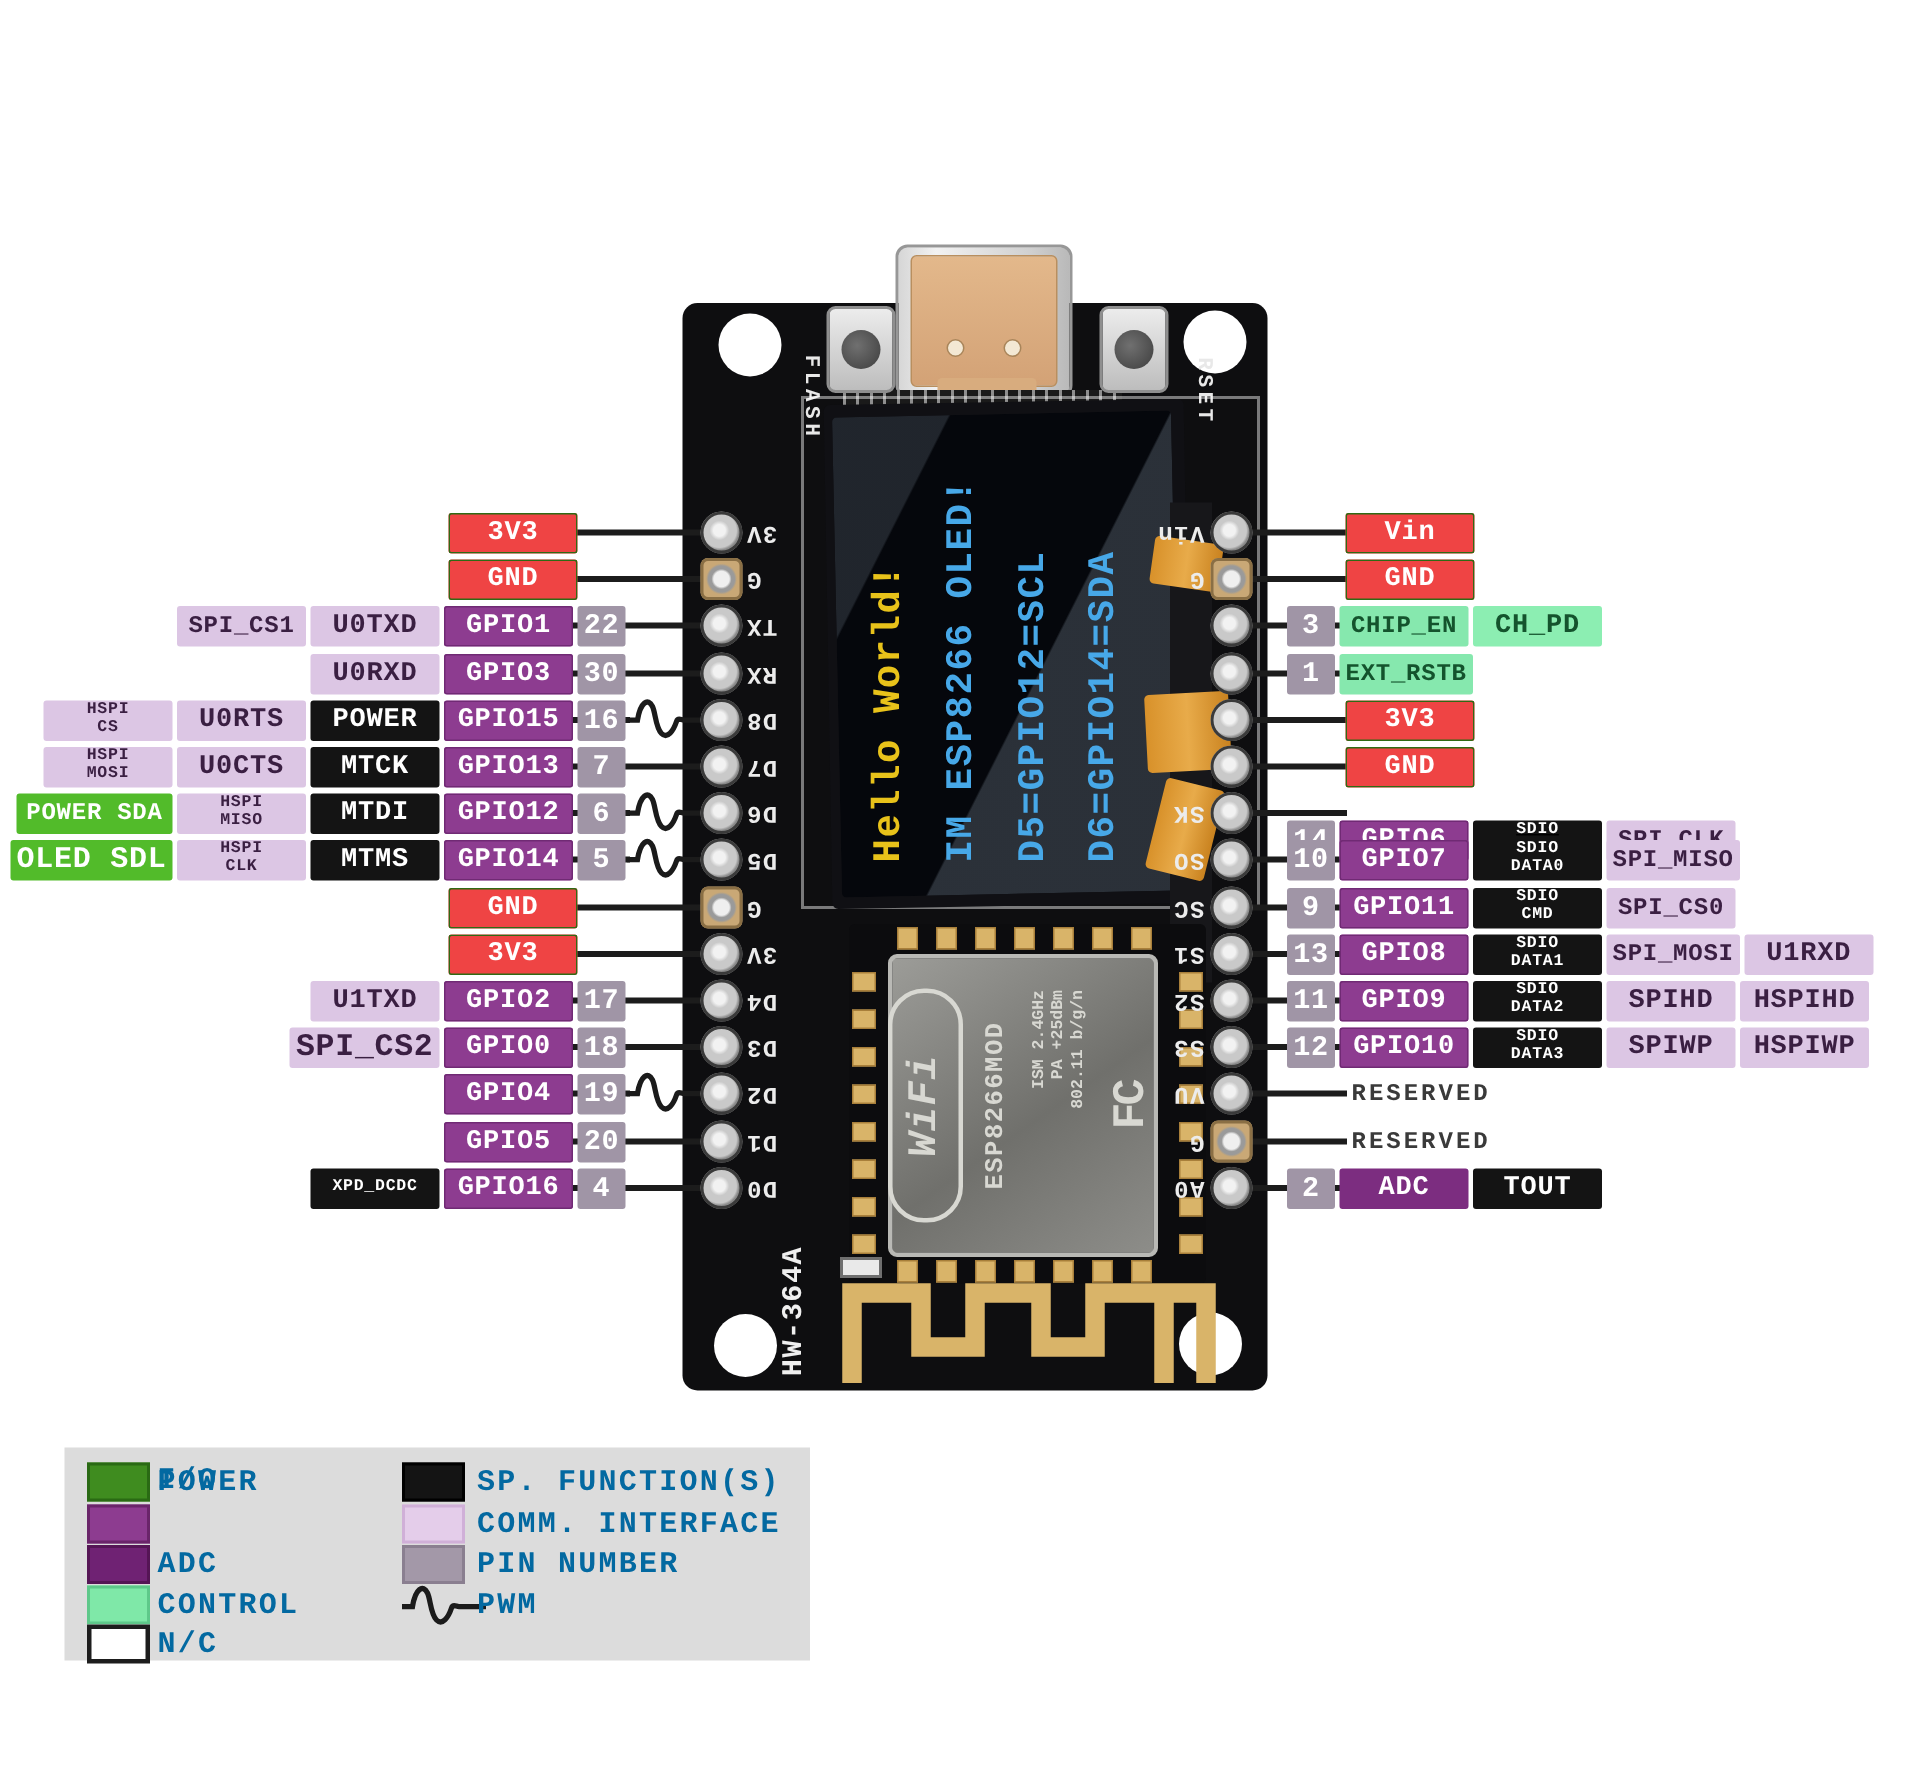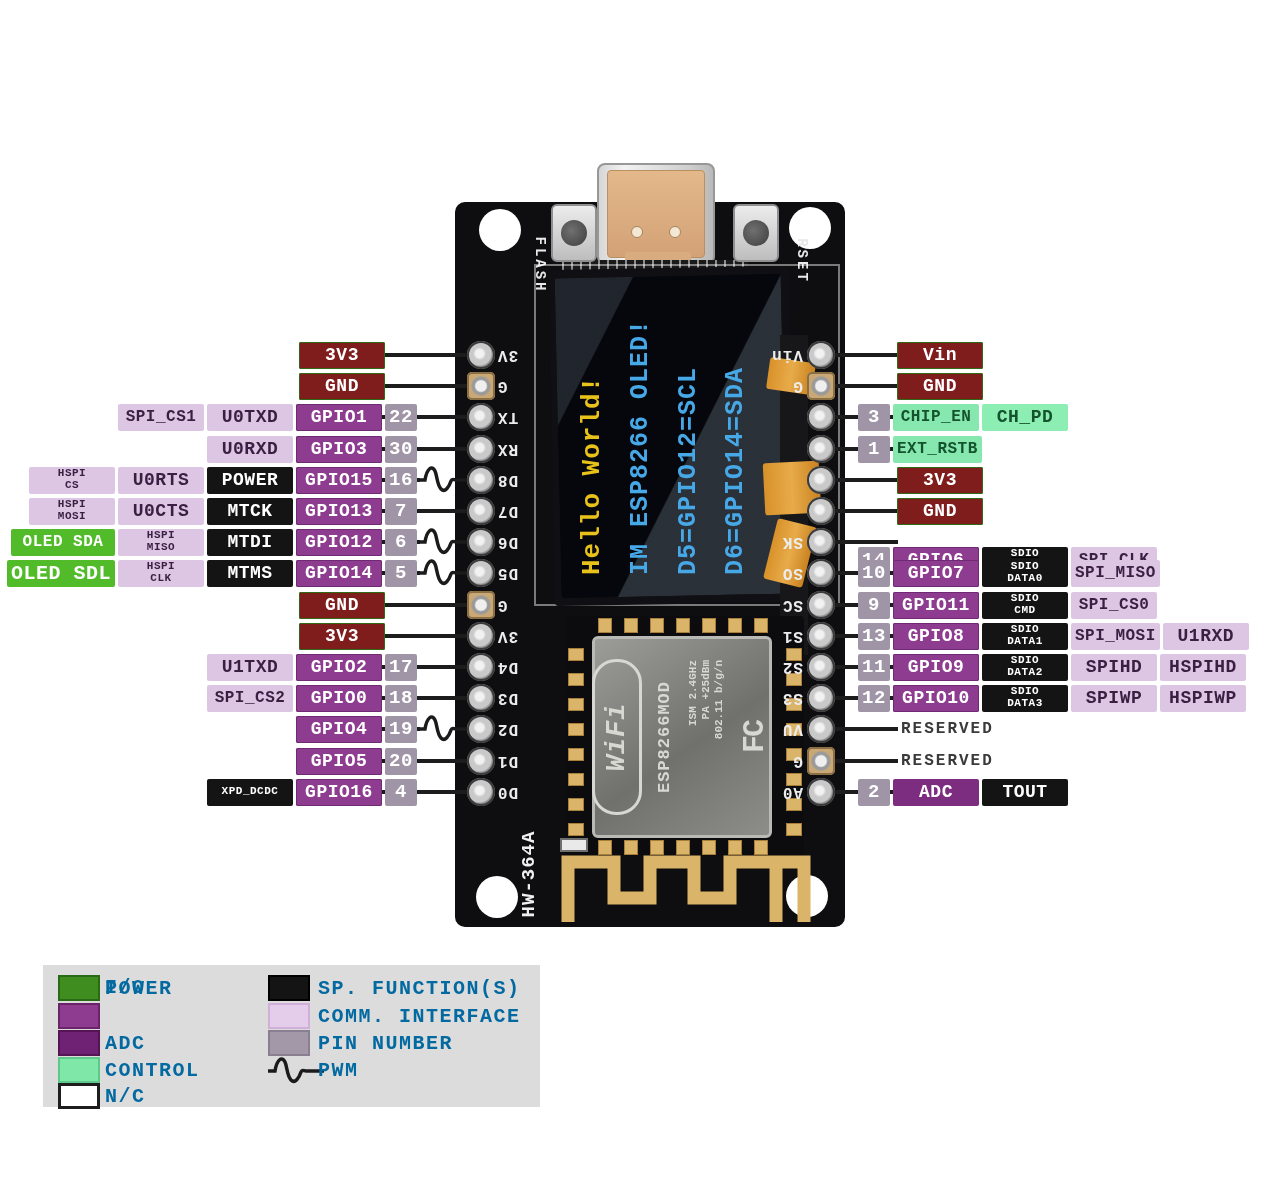--- a/index.html
+++ b/index.html
@@ -15,21 +15,21 @@
   .pad.sq{border-radius:5px;
        background:radial-gradient(circle at 50% 50%,#efefef 0 26%,#9a9a9a 34% 44%,#c9a876 52% 100%);
        box-shadow:0 0 0 2px #8a6f45 inset}
   .silk{position:absolute;color:#ececec;font-weight:bold;font-size:16px;letter-spacing:1px;
         height:20px;display:flex;align-items:center;transform:rotate(180deg)}
   .wire{position:absolute;height:4px;background:#1c1c1c}
   
   .annrow{position:absolute;display:flex;align-items:center;gap:3px;height:28px}
   .cell{height:27px;min-width:86px;display:flex;align-items:center;justify-content:center;
         font-weight:bold;font-size:18px;letter-spacing:.5px;border-radius:2px;padding:0 4px;box-sizing:border-box}
-  .c-power{background:#7f1d1d;color:#fff;box-shadow:0 0 0 1px #2f6a14 inset}
+  .c-power{background:#ef4444;color:#fff;box-shadow:0 0 0 1px #2f6a14 inset}
   .c-oled{background:#52bb2a;color:#fff;min-width:104px}
   .c-control{background:#86e8ae;color:#14532d;font-size:13px}
   .c-control2{background:#8ceeb2;color:#14532d;font-size:18px}
   .c-io{background:#8d3c90;color:#fff;box-shadow:0 0 0 1px #702a74 inset}
   .c-adc{background:#7c2d80;color:#fff}
   .c-sp{background:#141414;color:#fff}
   .c-comm{background:#dcc6e4;color:#3a1f42}
   .c-pin{background:#a095a6;color:#fff;min-width:32px;width:32px;font-size:19px;padding:0}
   .c-plain{background:none;color:#3a3a3a;min-width:0;font-size:15px;letter-spacing:2px}
   .two{font-size:11px;line-height:1.05;white-space:pre-line;text-align:center}
@@ -312,21 +312,21 @@
       </div>
       <div class="annrow" style="right: 866px; top: 497px;">
         <div class="cell c-comm two">HSPI
 MOSI</div>
         <div class="cell c-comm">U0CTS</div>
         <div class="cell c-sp">MTCK</div>
         <div class="cell c-io">GPIO13</div>
         <div class="cell c-pin">7</div>
       </div>
       <div class="annrow" style="right: 866px; top: 528px;">
-        <div class="cell c-oled" style="font-size: 16px;">OLED SDA</div>
+        <div class="cell c-oled" style="font-size: 16px;">POWER SDA</div>
         <div class="cell c-comm two">HSPI
 MISO</div>
         <div class="cell c-sp">MTDI</div>
         <div class="cell c-io">GPIO12</div>
         <div class="cell c-pin">6</div>
       </div>
       <div class="annrow" style="right: 866px; top: 559px;">
         <div class="cell c-oled" style="font-size: 20px;">OLED SDL</div>
         <div class="cell c-comm two">HSPI
 CLK</div>
@@ -341,21 +341,21 @@
       <div class="annrow" style="right: 866px; top: 622px;">
         <div class="cell c-power">3V3</div>
         <div class="spacerL"></div>
       </div>
       <div class="annrow" style="right: 866px; top: 653px; text-align: right;">
         <div class="cell c-comm">U1TXD</div>
         <div class="cell c-io">GPIO2</div>
         <div class="cell c-pin">17</div>
       </div>
       <div class="annrow" style="right: 866px; top: 684px;">
-        <div class="cell c-comm" style="font-size: 16px; text-align: right;">SPI_CS2</div>
+        <div class="cell c-comm" style="font-size: 21px; text-align: right;">SPI_CS2</div>
         <div class="cell c-io">GPIO0</div>
         <div class="cell c-pin">18</div>
       </div>
       <div class="annrow" style="right: 866px; top: 715px;">
         <div class="cell c-io">GPIO4</div>
         <div class="cell c-pin">19</div>
       </div>
       <div class="annrow" style="right: 866px; top: 747px;">
         <div class="cell c-io">GPIO5</div>
         <div class="cell c-pin">20</div>

